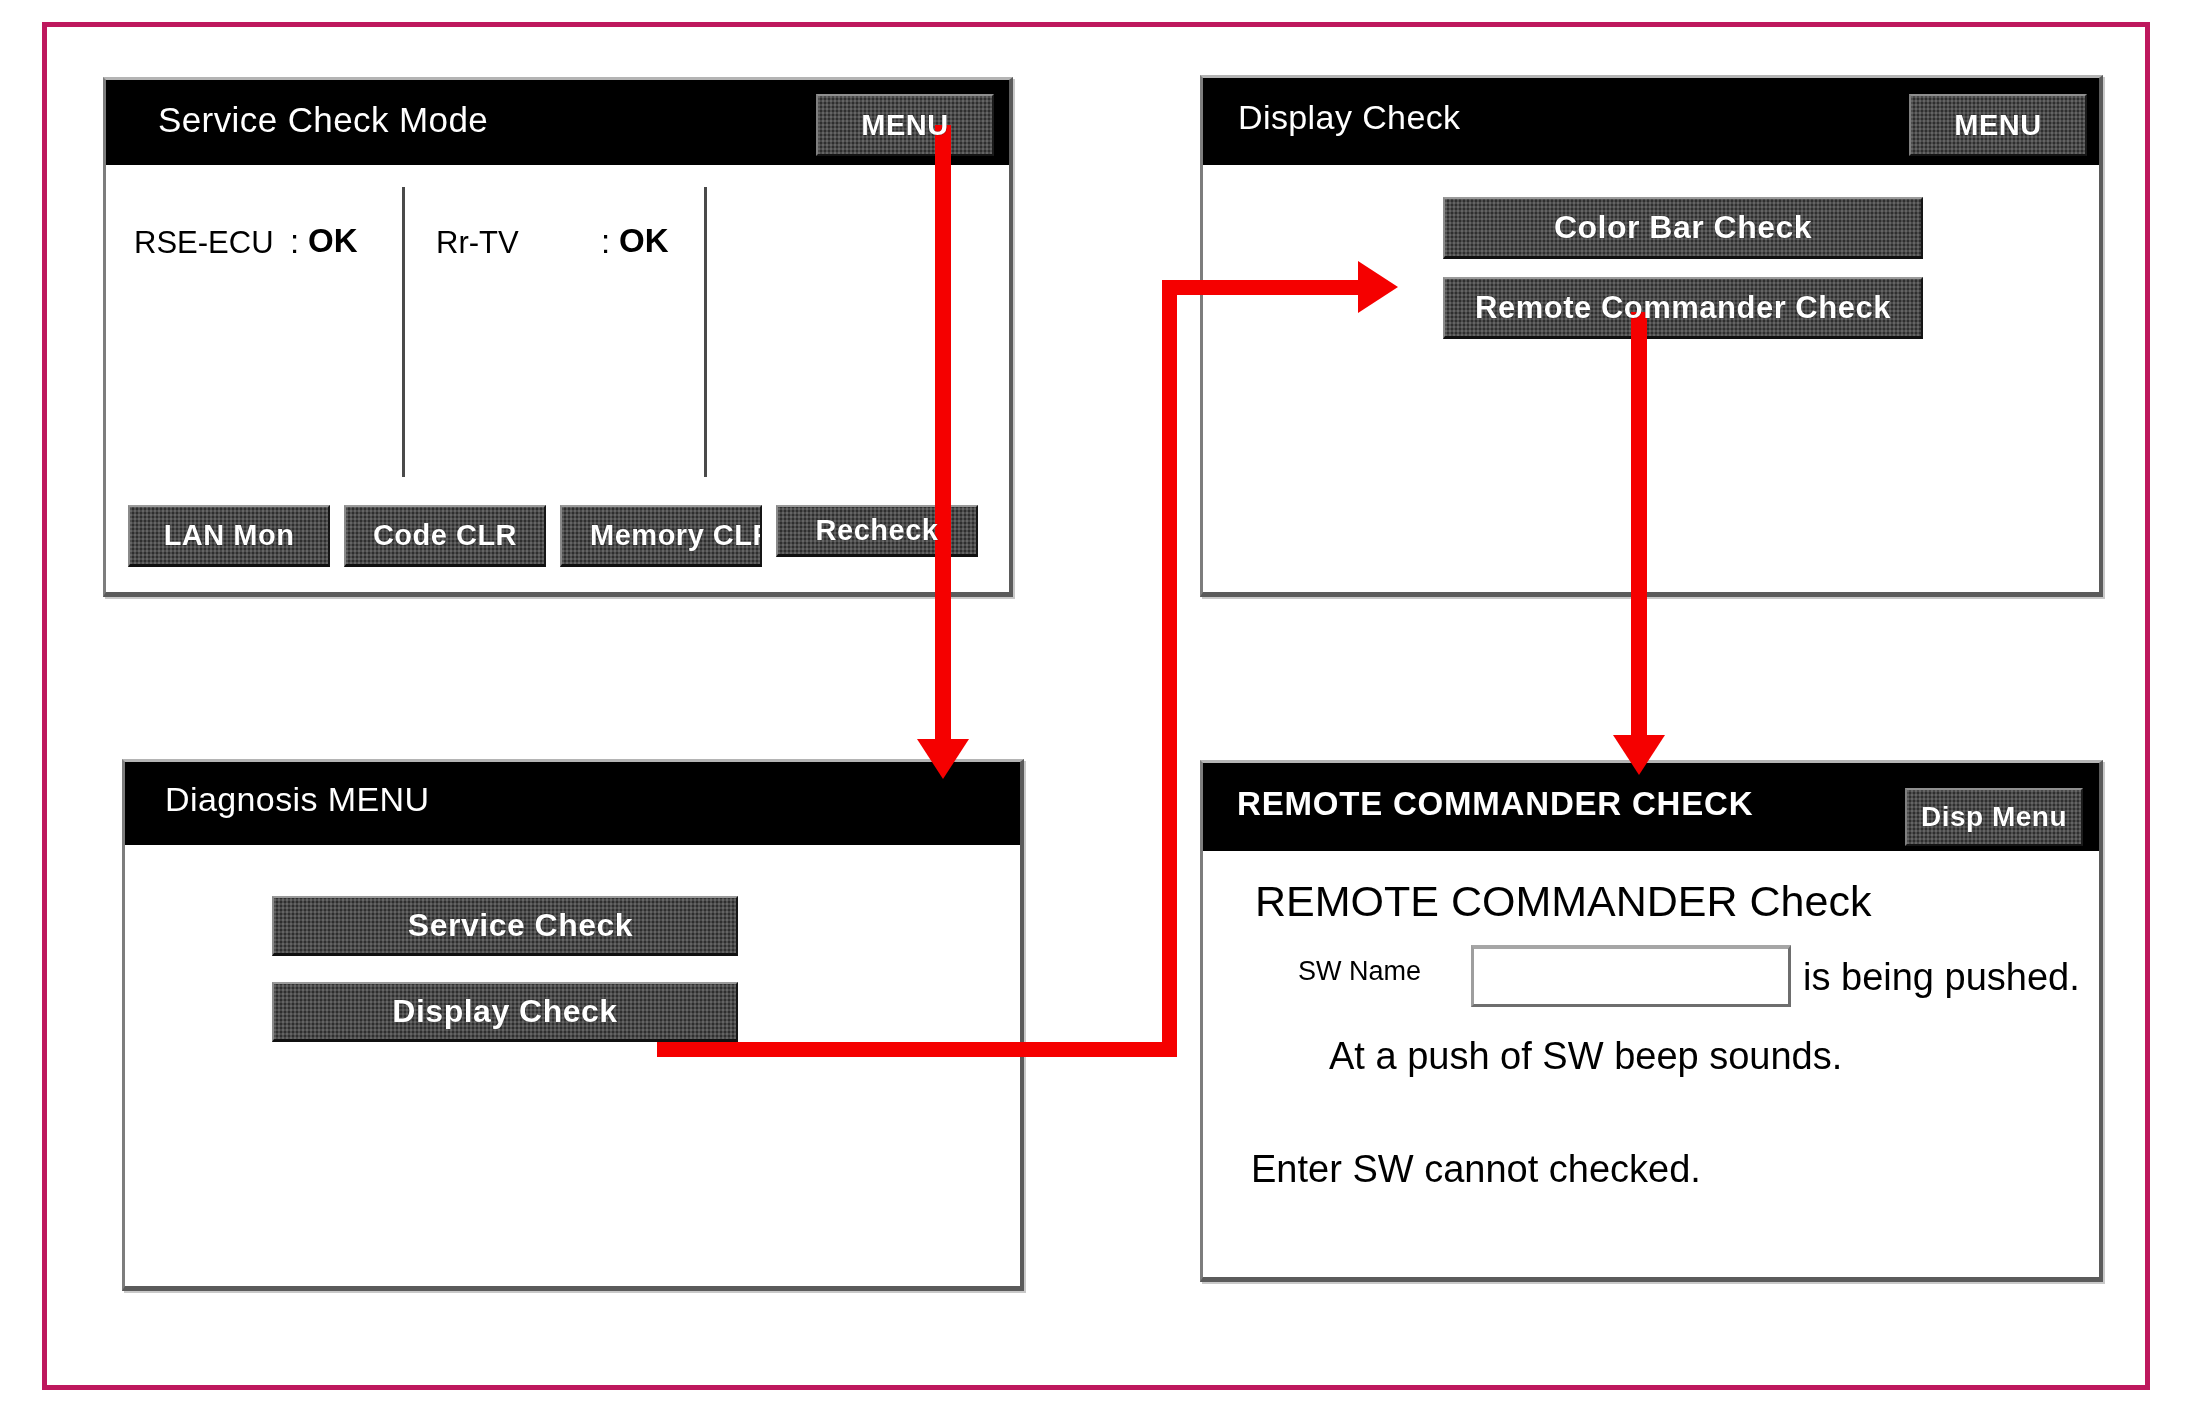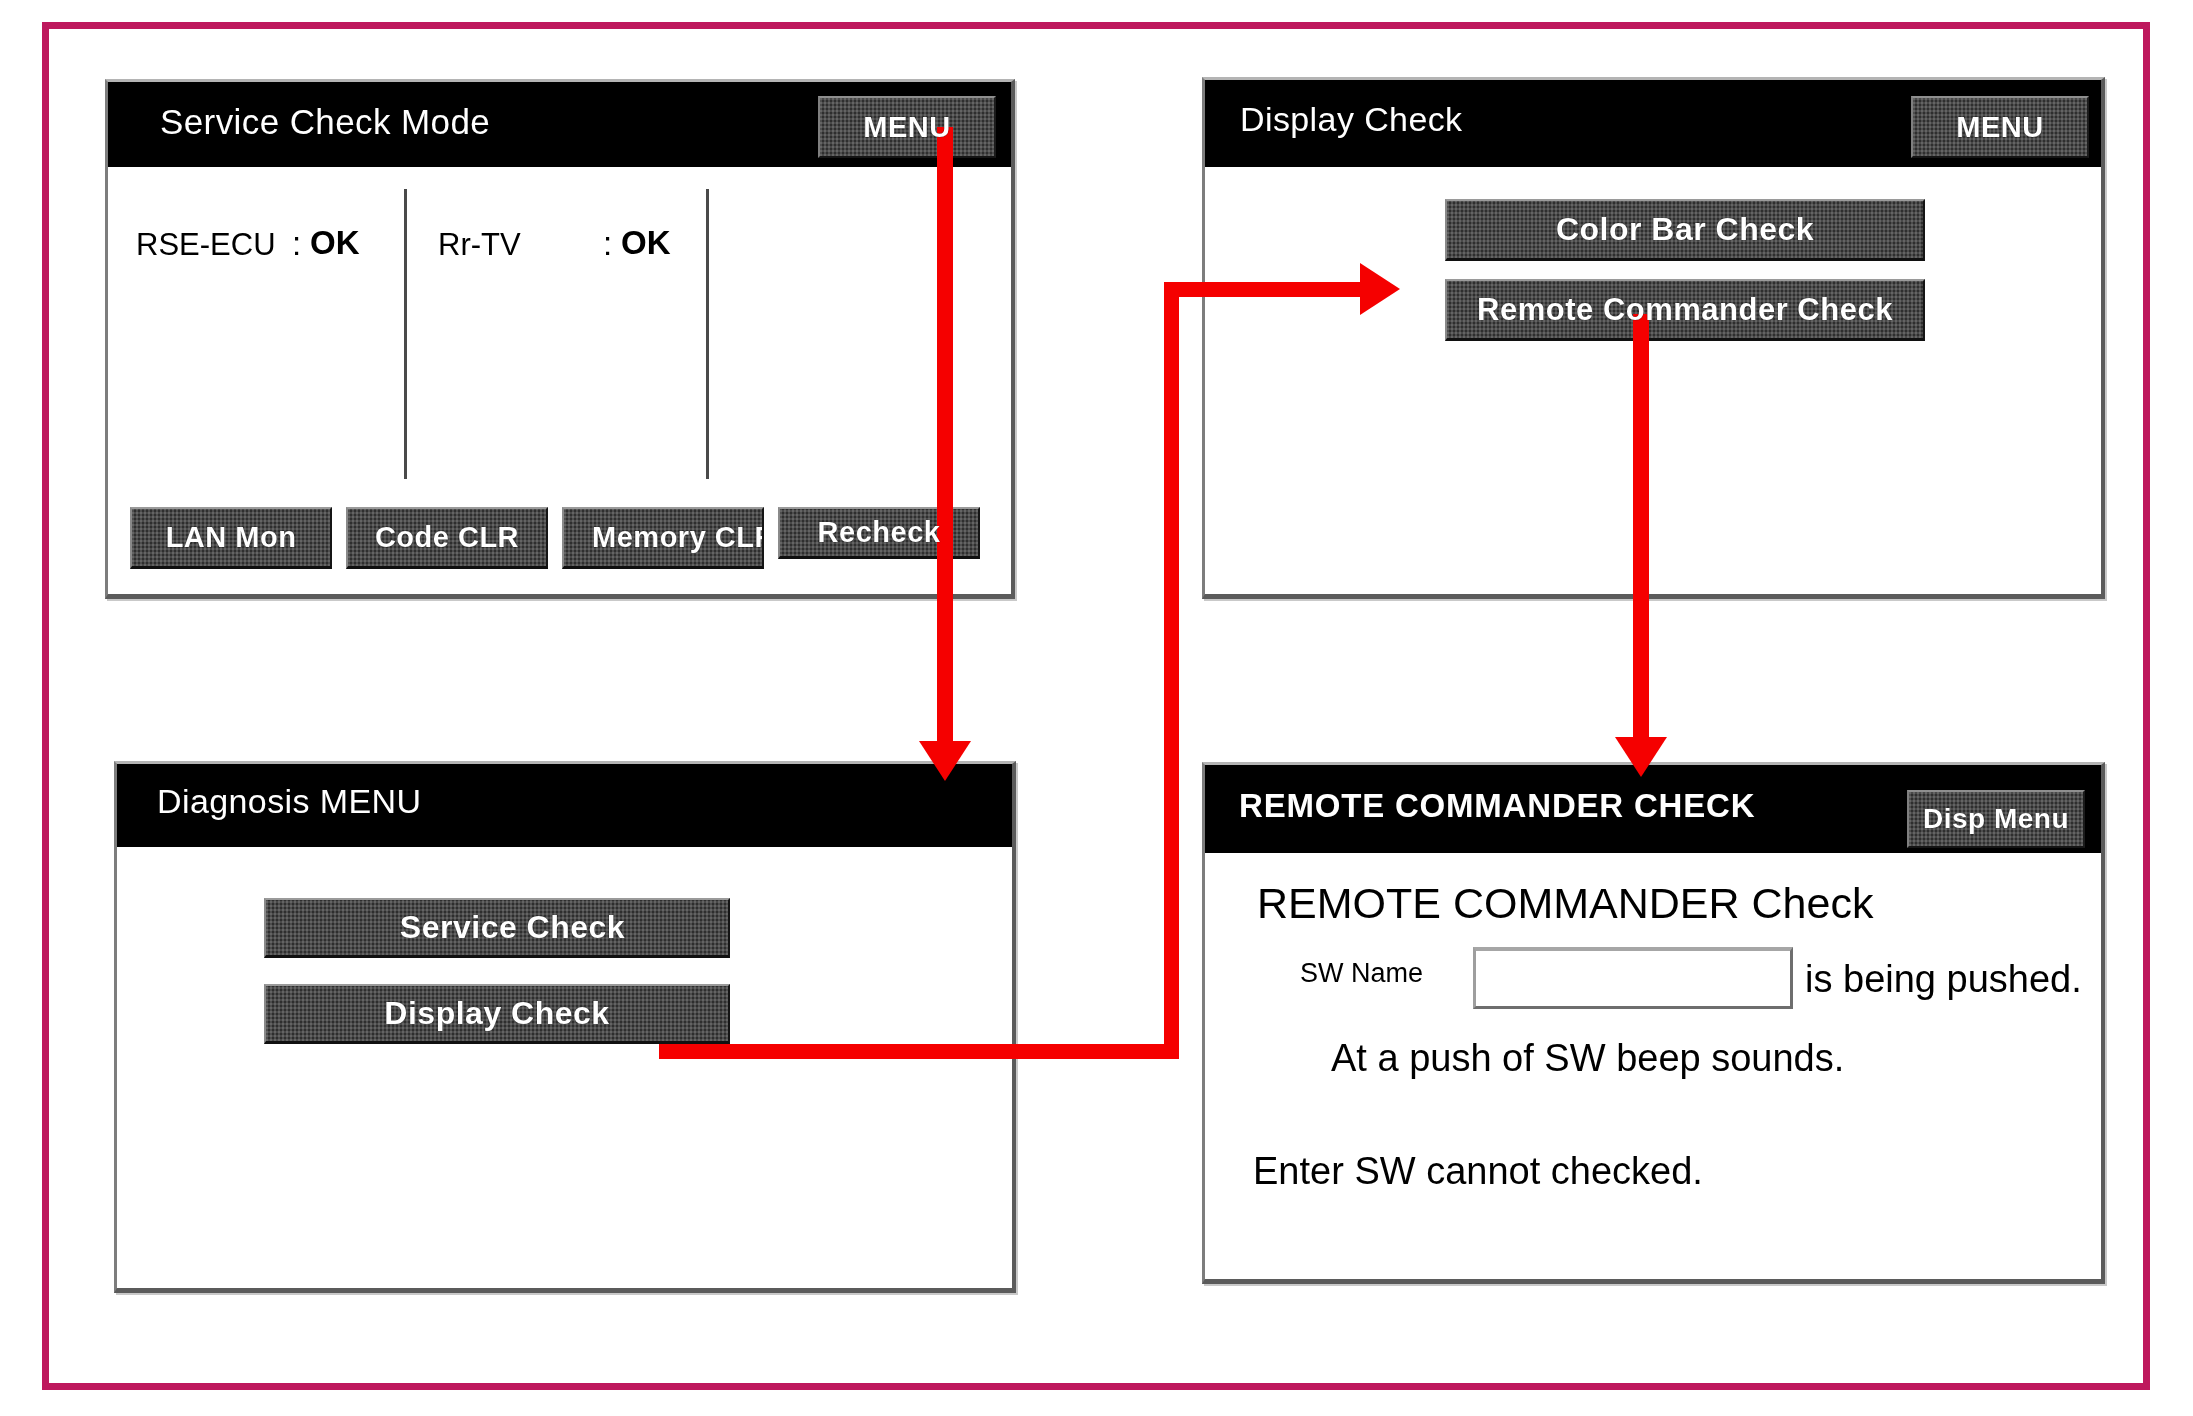--- a/index.html
+++ b/index.html
@@ -19,21 +19,21 @@
     overflow: hidden;
   }
 
   
   .outer-frame {
     position: absolute;
     left: 42px;
     top: 22px;
     width: 2108px;
     height: 1368px;
-    border: 7px solid #be185d;
+    border: 5px solid #be185d;
     box-sizing: border-box;
     background: #ffffff;
   }
 
   
   .panel {
     position: absolute;
     box-sizing: border-box;
     background: #ffffff;
     border-top: 3px solid #b4b4b4;
@@ -189,21 +189,21 @@
       <div class="panel-body" style="height:425px;">
         <div class="dbtn" style="left:240px; top:32px; width:480px; height:62px; font-size:32px;">
           <span class="dbtn-label">Color  Bar  Check</span>
         </div>
         <div class="dbtn" style="left:240px; top:112px; width:480px; height:62px; font-size:31px;">
           <span class="dbtn-label">Remote Commander  Check</span>
         </div>
       </div>
     </div>
 
-    <div class="panel" style="left:65px; top:732px; width:902px; height:532px;">
+    <div class="panel" style="left:75px; top:732px; width:902px; height:532px;">
       <div class="panel-titlebar" style="height:83px;">
         <div class="panel-title" style="left:40px; top:18px; font-size:34px;">Diagnosis MENU</div>
       </div>
       <div class="panel-body" style="height:424px;">
         <div class="dbtn" style="left:147px; top:51px; width:466px; height:60px; font-size:32px;padding-left:31px;">
           <span class="dbtn-label">Service  Check</span>
         </div>
         <div class="dbtn" style="left:147px; top:137px; width:466px; height:60px; font-size:32px;">
           <span class="dbtn-label">Display  Check</span>
         </div>

